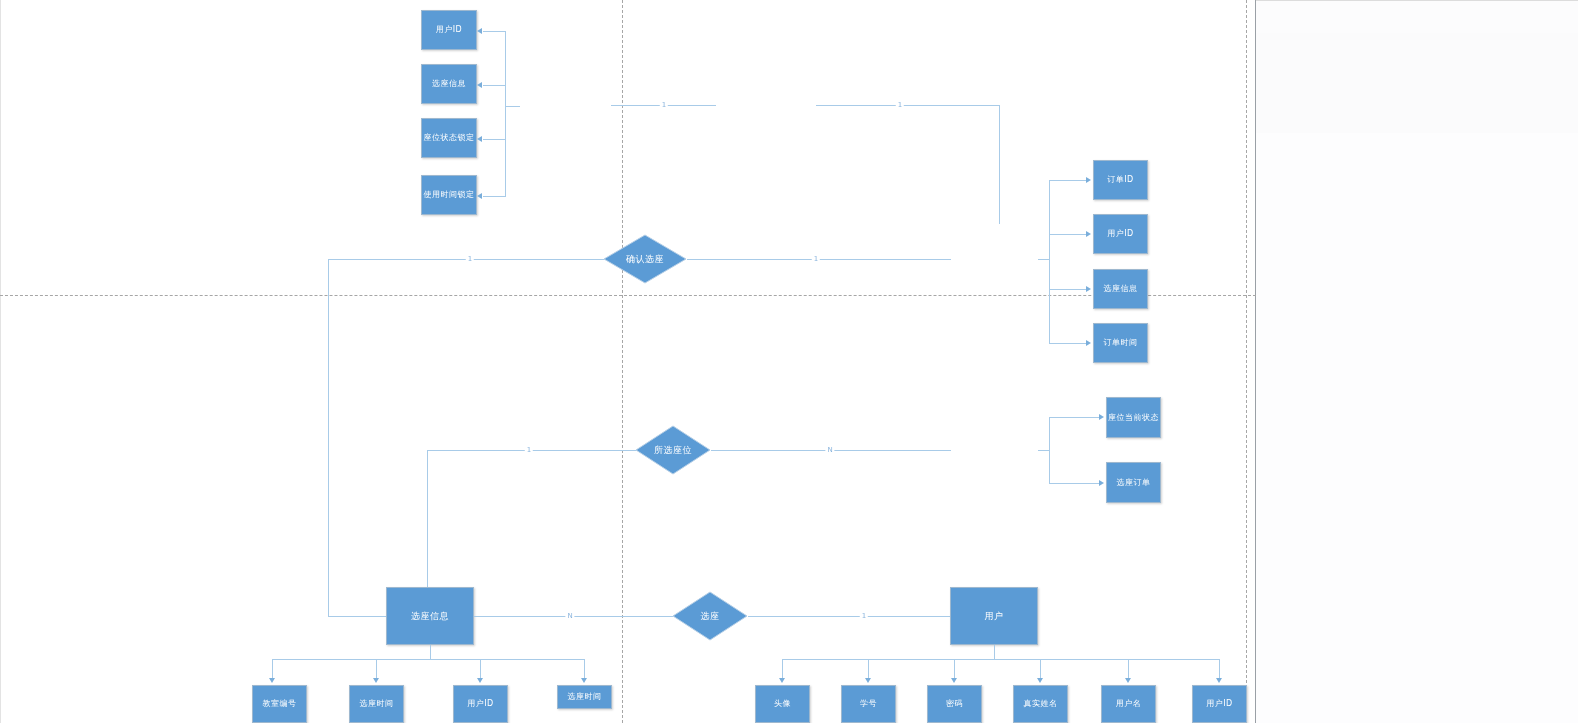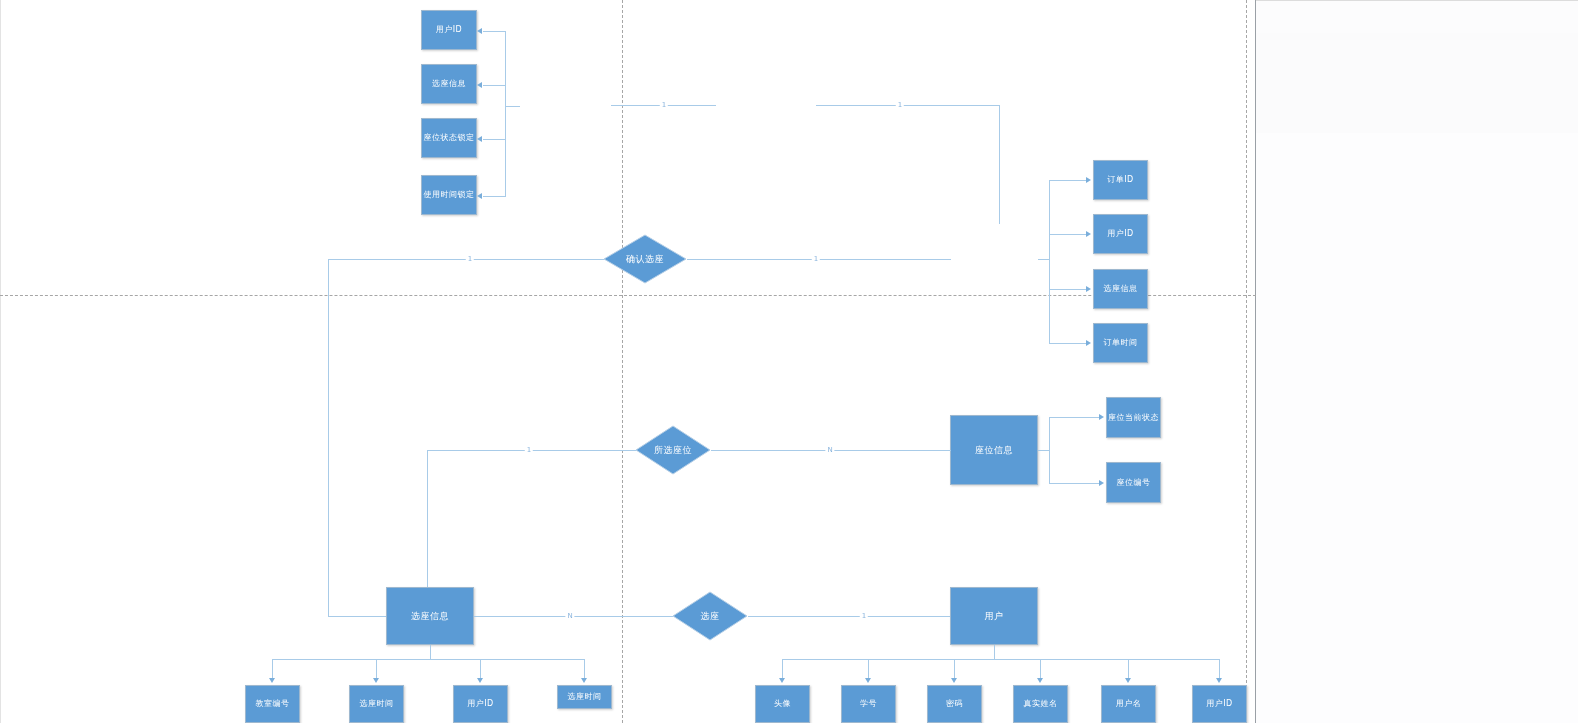--- a/index.html
+++ b/index.html
@@ -110,29 +110,26 @@
       </svg>
       <div class="lbl">确认选座</div>
     </div>
     <div class="ln lnh" style="left:328px;top:259px;width:276px;"></div>
     <div class="card" style="left:470px;top:259px;">1</div>
     <div class="ln lnh" style="left:687px;top:259px;width:264px;"></div>
     <div class="card" style="left:816px;top:259px;">1</div>
     <div class="ln lnv" style="left:328px;top:259px;height:358px;"></div>
     <div class="ln lnh" style="left:328px;top:616px;width:60px;"></div>
 
-    <div class="node" style="left:950px;top:415px;width:88px;height:70px;">
-      <span>座位信息</span>
-    </div>
 
     <div class="node attr" style="left:1106px;top:397px;width:55px;height:41px;">
       <span>座位当前状态</span>
       </div>
     <div class="node attr" style="left:1106px;top:462px;width:55px;height:41px;">
-      <span>座位编号</span>
+      <span>选座订单</span>
       </div>
 
     <div class="ln lnh" style="left:1038px;top:450px;width:12px;"></div>
     <div class="ln lnv" style="left:1049px;top:417px;height:66px;"></div>
     <div class="ln lnh" style="left:1049px;top:417px;width:51px;"></div>
     <div class="arrow right" style="left:1099px;top:414px;"></div>
     <div class="ln lnh" style="left:1049px;top:483px;width:51px;"></div>
     <div class="arrow right" style="left:1099px;top:480px;"></div>
 
     <div class="dia" style="left:635px;top:425px;width:76px;height:50px;">
@@ -144,21 +141,21 @@
     <div class="ln lnh" style="left:427px;top:450px;width:209px;"></div>
     <div class="card" style="left:529px;top:450px;">1</div>
     <div class="ln lnh" style="left:711px;top:450px;width:240px;"></div>
     <div class="card" style="left:830px;top:450px;">N</div>
     <div class="ln lnv" style="left:427px;top:450px;height:137px;"></div>
 
     <div class="node" style="left:386px;top:587px;width:88px;height:58px;">
       <span>选座信息</span>
     </div>
 
-    <div class="node attr" style="left:245px;top:685px;width:55px;height:38px;text-align:right;">
+    <div class="node attr" style="left:252px;top:685px;width:55px;height:38px;text-align:right;">
       <span>教室编号</span>
       </div>
     <div class="node attr" style="left:349px;top:685px;width:55px;height:38px;">
       <span>选座时间</span>
       </div>
     <div class="node attr" style="left:453px;top:685px;width:55px;height:38px;">
       <span>用户ID</span>
       </div>
     <div class="node attr" style="left:557px;top:685px;width:55px;height:24px;">
       <span>选座时间</span>

